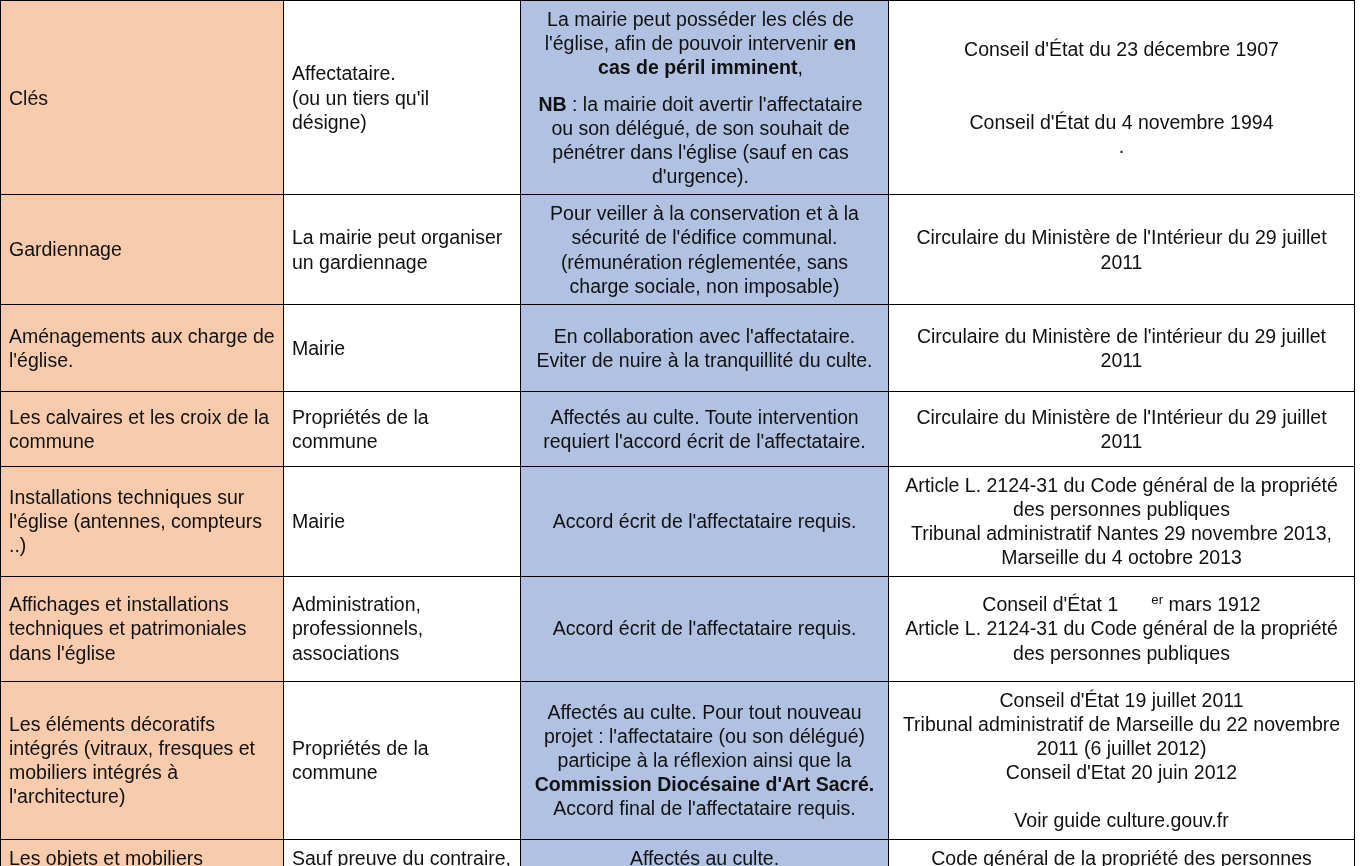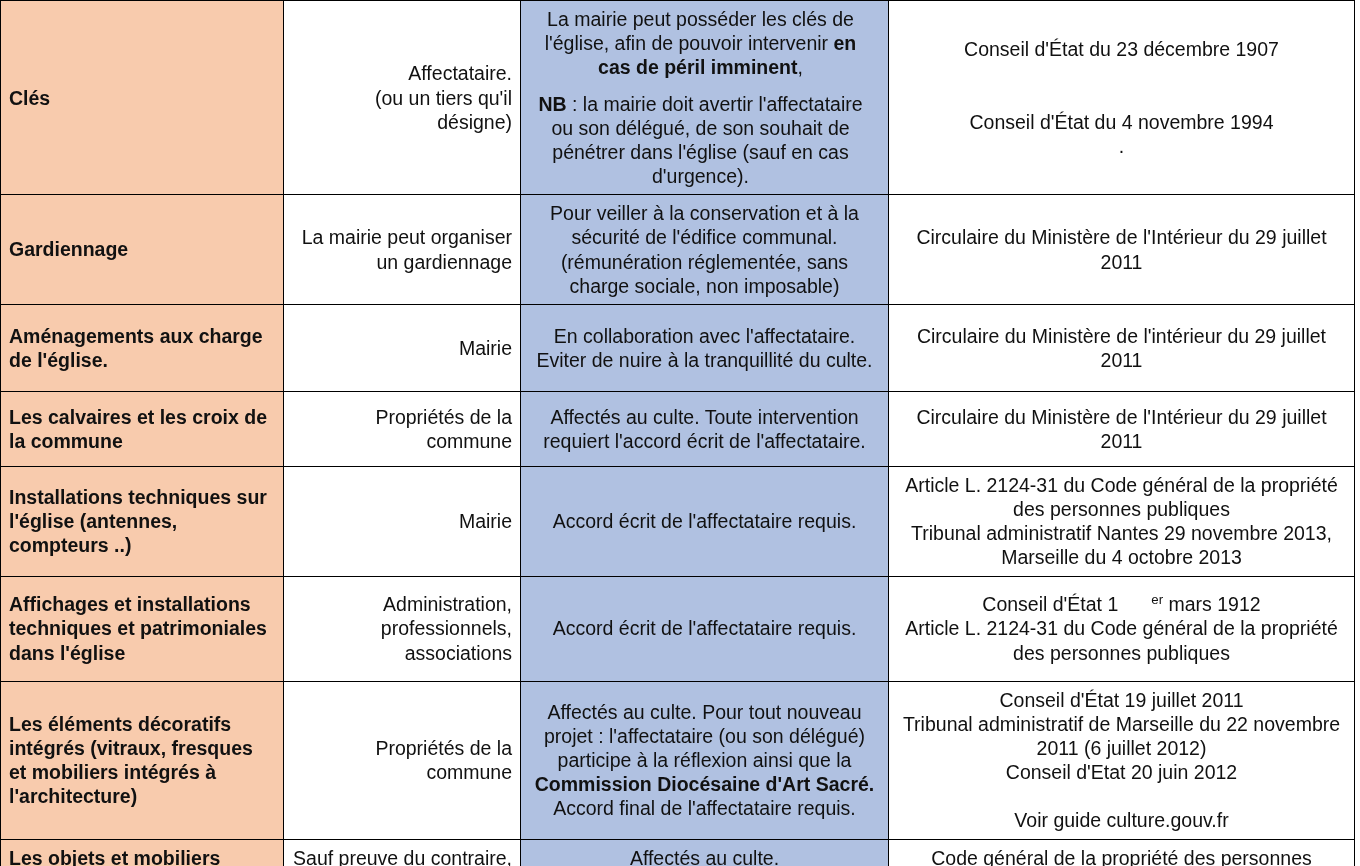--- a/index.html
+++ b/index.html
@@ -36,29 +36,29 @@
   }
   
   col.c1 { width: 283px; }
   col.c2 { width: 237px; }
   col.c3 { width: 368px; }
   col.c4 { width: 466px; }
 
   
   td.col-label {
     background: #F8CBAD;
-    font-weight: bold;
+    font-weight: normal;
     text-align: left;
     font-size: 19.5px;
     line-height: 1.3;
   }
   
   td.col-owner {
     background: #FFFFFF;
-    text-align: right;
+    text-align: left;
   }
   
   td.col-rule {
     background: #B0C1E1;
     text-align: center;
   }
   
   td.col-ref {
     background: #FFFFFF;
     text-align: center;

